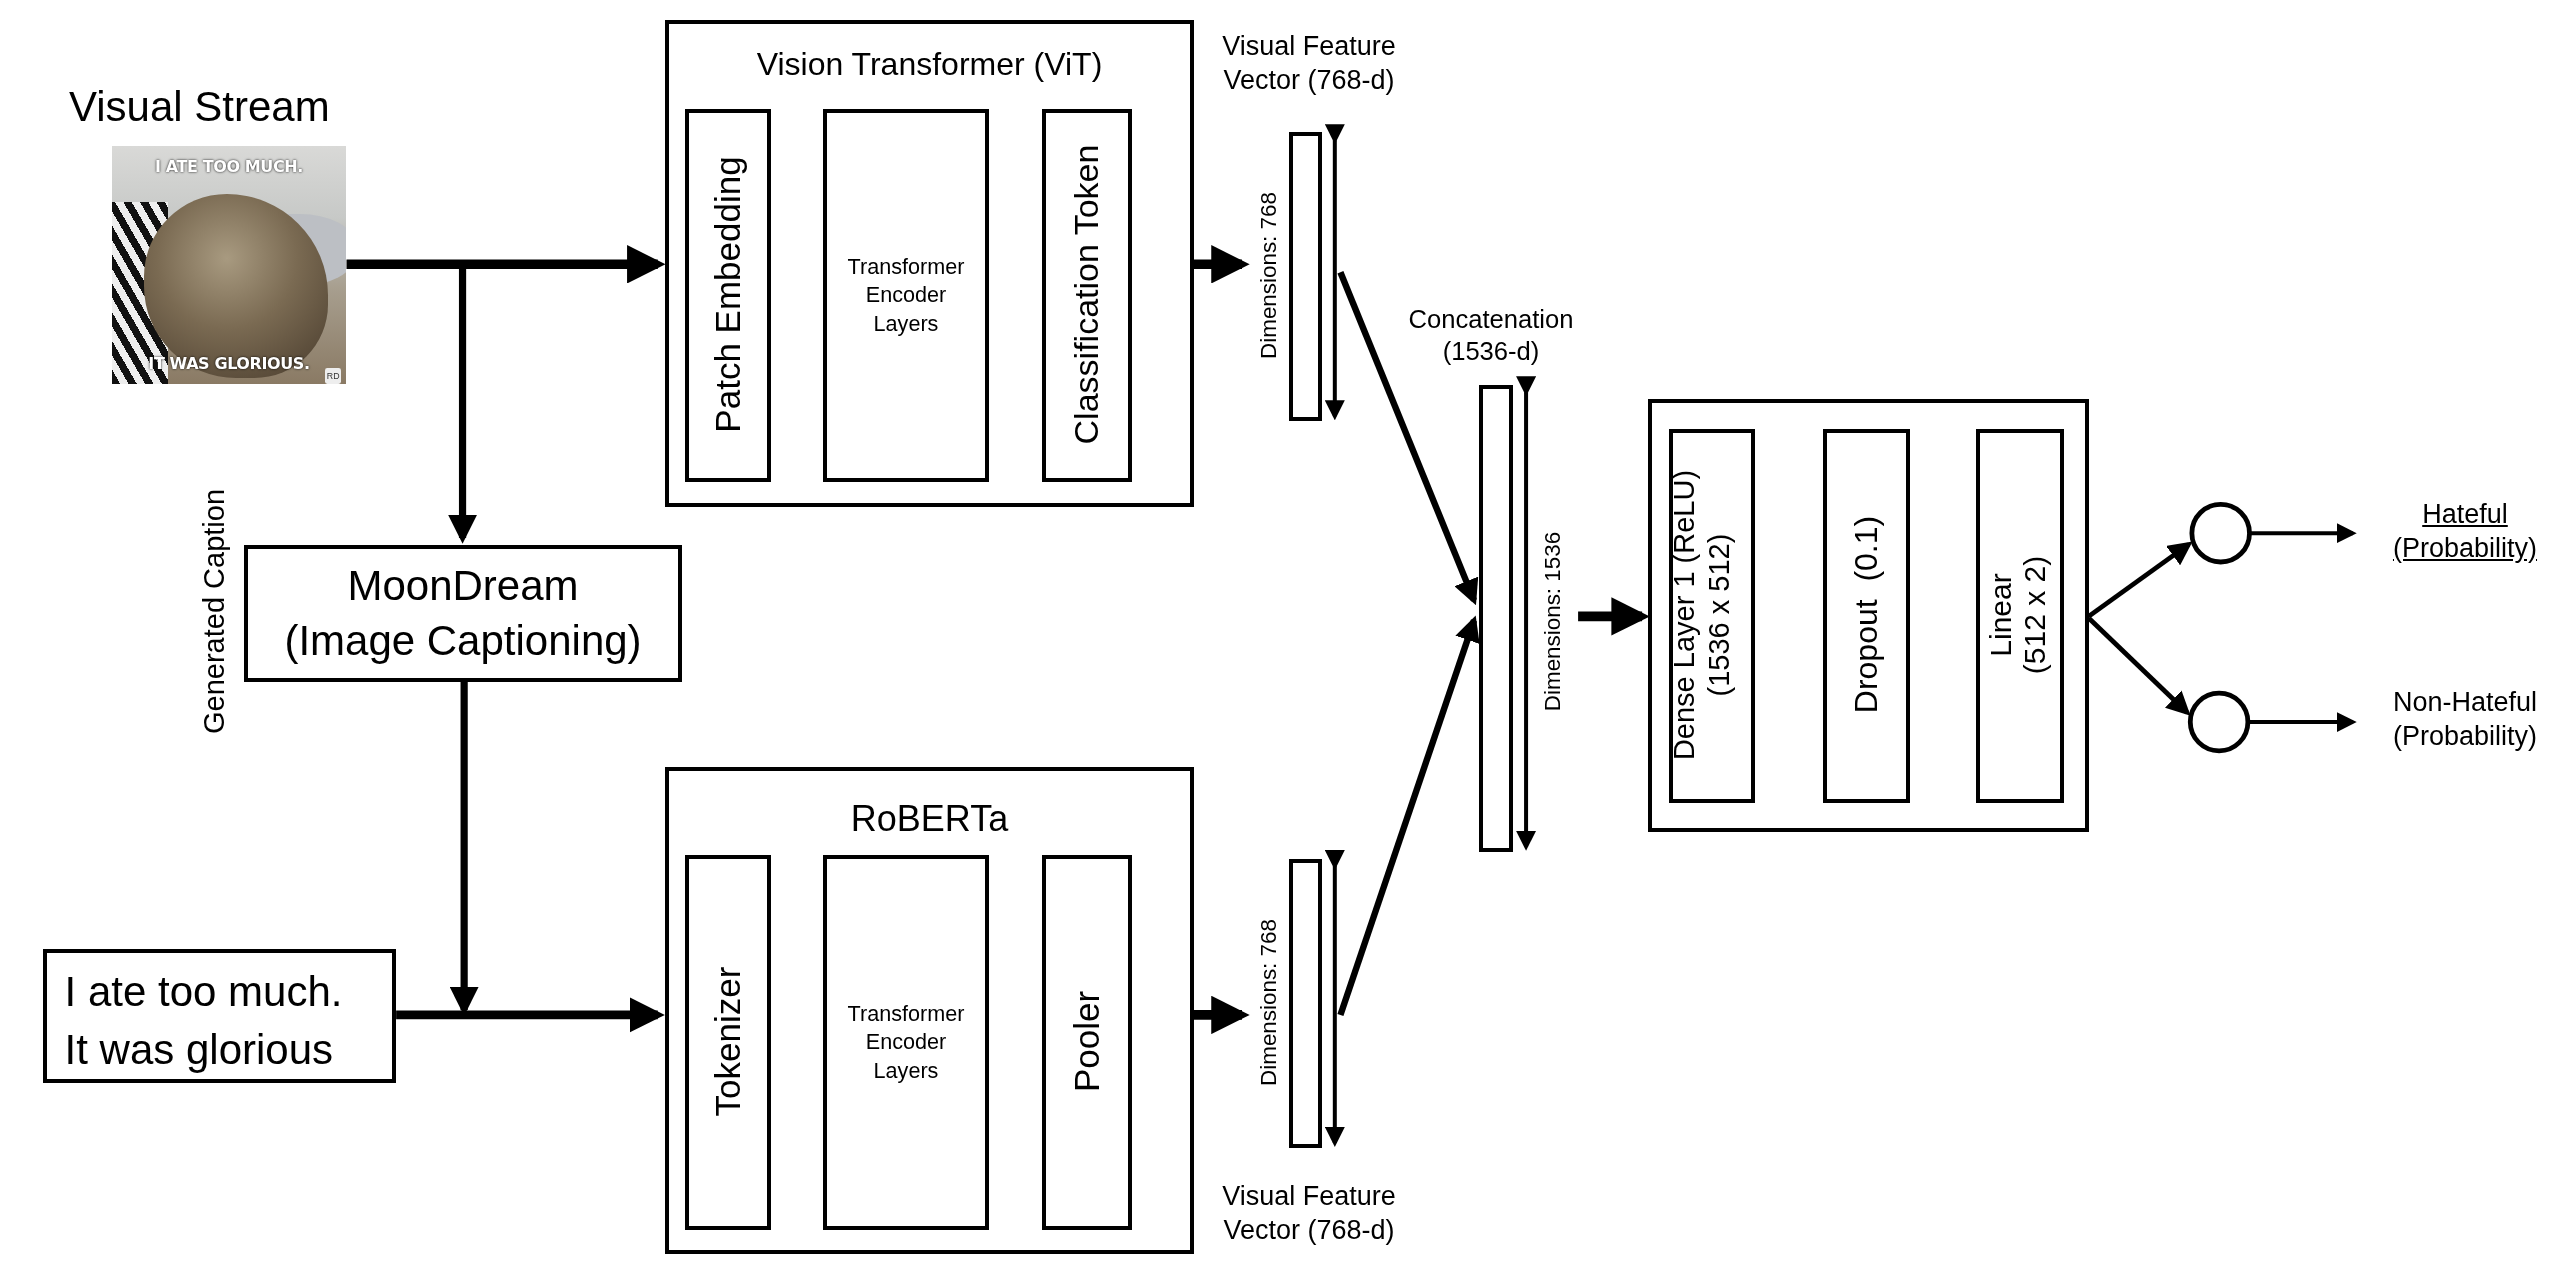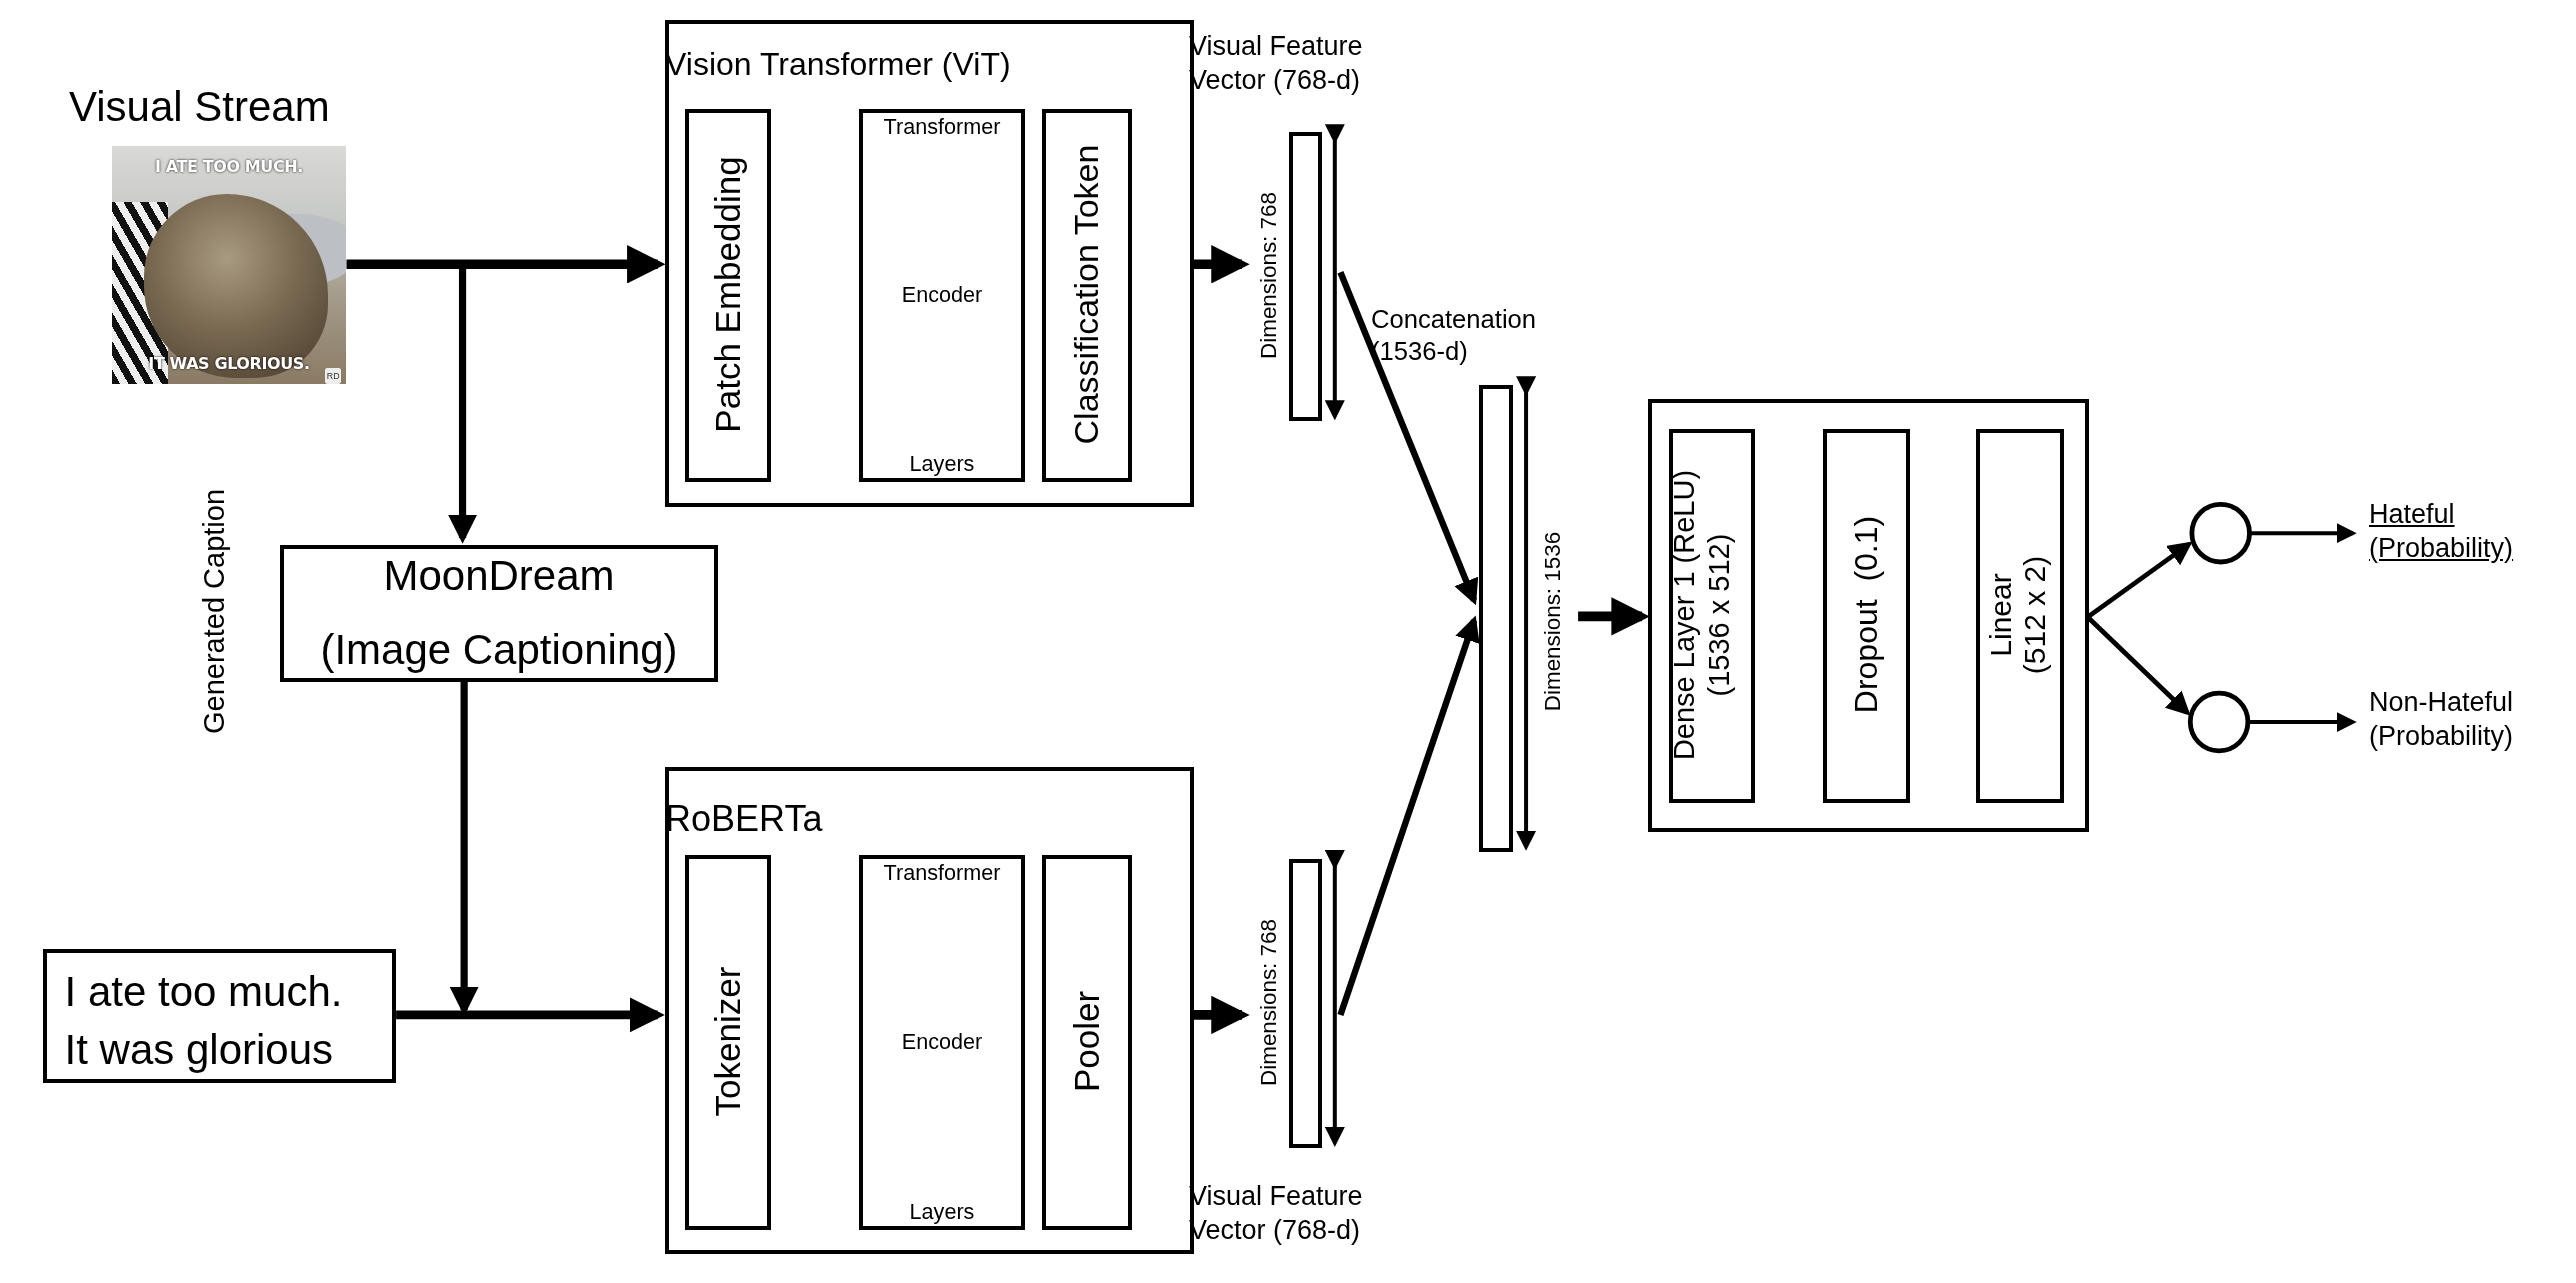--- a/index.html
+++ b/index.html
@@ -1,23 +1,23 @@
 <!DOCTYPE html>
 <html style="font-size:12.8px"><head>
 <meta charset="utf-8">
 <style>
   html, body { margin:0; padding:0; background:#ffffff; }
   #stage { position:relative; width:2576px; height:1284px; overflow:hidden; background:#fff; font-family:"Liberation Sans", sans-serif; color:#000; }
   #wires { position:absolute; left:0; top:0; width:2576px; height:1284px; }
   .box { position:absolute; border:4.8px solid #000; box-sizing:border-box; background:#fff; }
   .thin { border-width:4px; }
   .title { position:absolute; font-size:42px; white-space:nowrap; }
-  .lbl { position:absolute; font-size:27px; text-align:left; line-height:1.25; white-space:nowrap; }
+  .lbl { position:absolute; font-size:27px; text-align:center; line-height:1.25; white-space:nowrap; }
   .vert { position:absolute; transform:rotate(-90deg); transform-origin:center center; white-space:nowrap; text-align:center; }
-  .center-text { position:absolute; display:flex; align-items:center; justify-content:space-between; text-align:center;margin-left:36px; }
+  .center-text { position:absolute; display:flex; align-items:center; justify-content:center; text-align:center; }
   .meme { position:absolute; left:112px; top:146px; width:234px; height:238px; overflow:hidden;
           background: linear-gradient(180deg,#d9d9d7 0%,#c7c9c7 30%,#a79e8e 60%,#8a7a64 100%); }
   .meme .stripes { position:absolute; left:0; top:56px; width:56px; height:182px;
           background: repeating-linear-gradient(60deg,#111 0 7.2px,#eee 7.2px 14.4px); }
   .meme .cat { position:absolute; left:32px; top:48px; width:184px; height:184px; border-radius:45% 55% 40% 50%;
           background: radial-gradient(circle at 45% 35%, #a89a80 0%, #7a6a52 45%, #5a4c3a 80%); }
   .meme .blanket { position:absolute; right:-8px; top:68px; width:136px; height:72px; border-radius:40%;
           background:#bcbfc4; }
   .meme .cap { position:absolute; left:0; width:100%; text-align:center; color:#fff; font-weight:bold; font-size:16px;
           font-family:"DejaVu Sans", sans-serif; text-shadow:0 0 2.4px #000; letter-spacing:-0.4px; }

